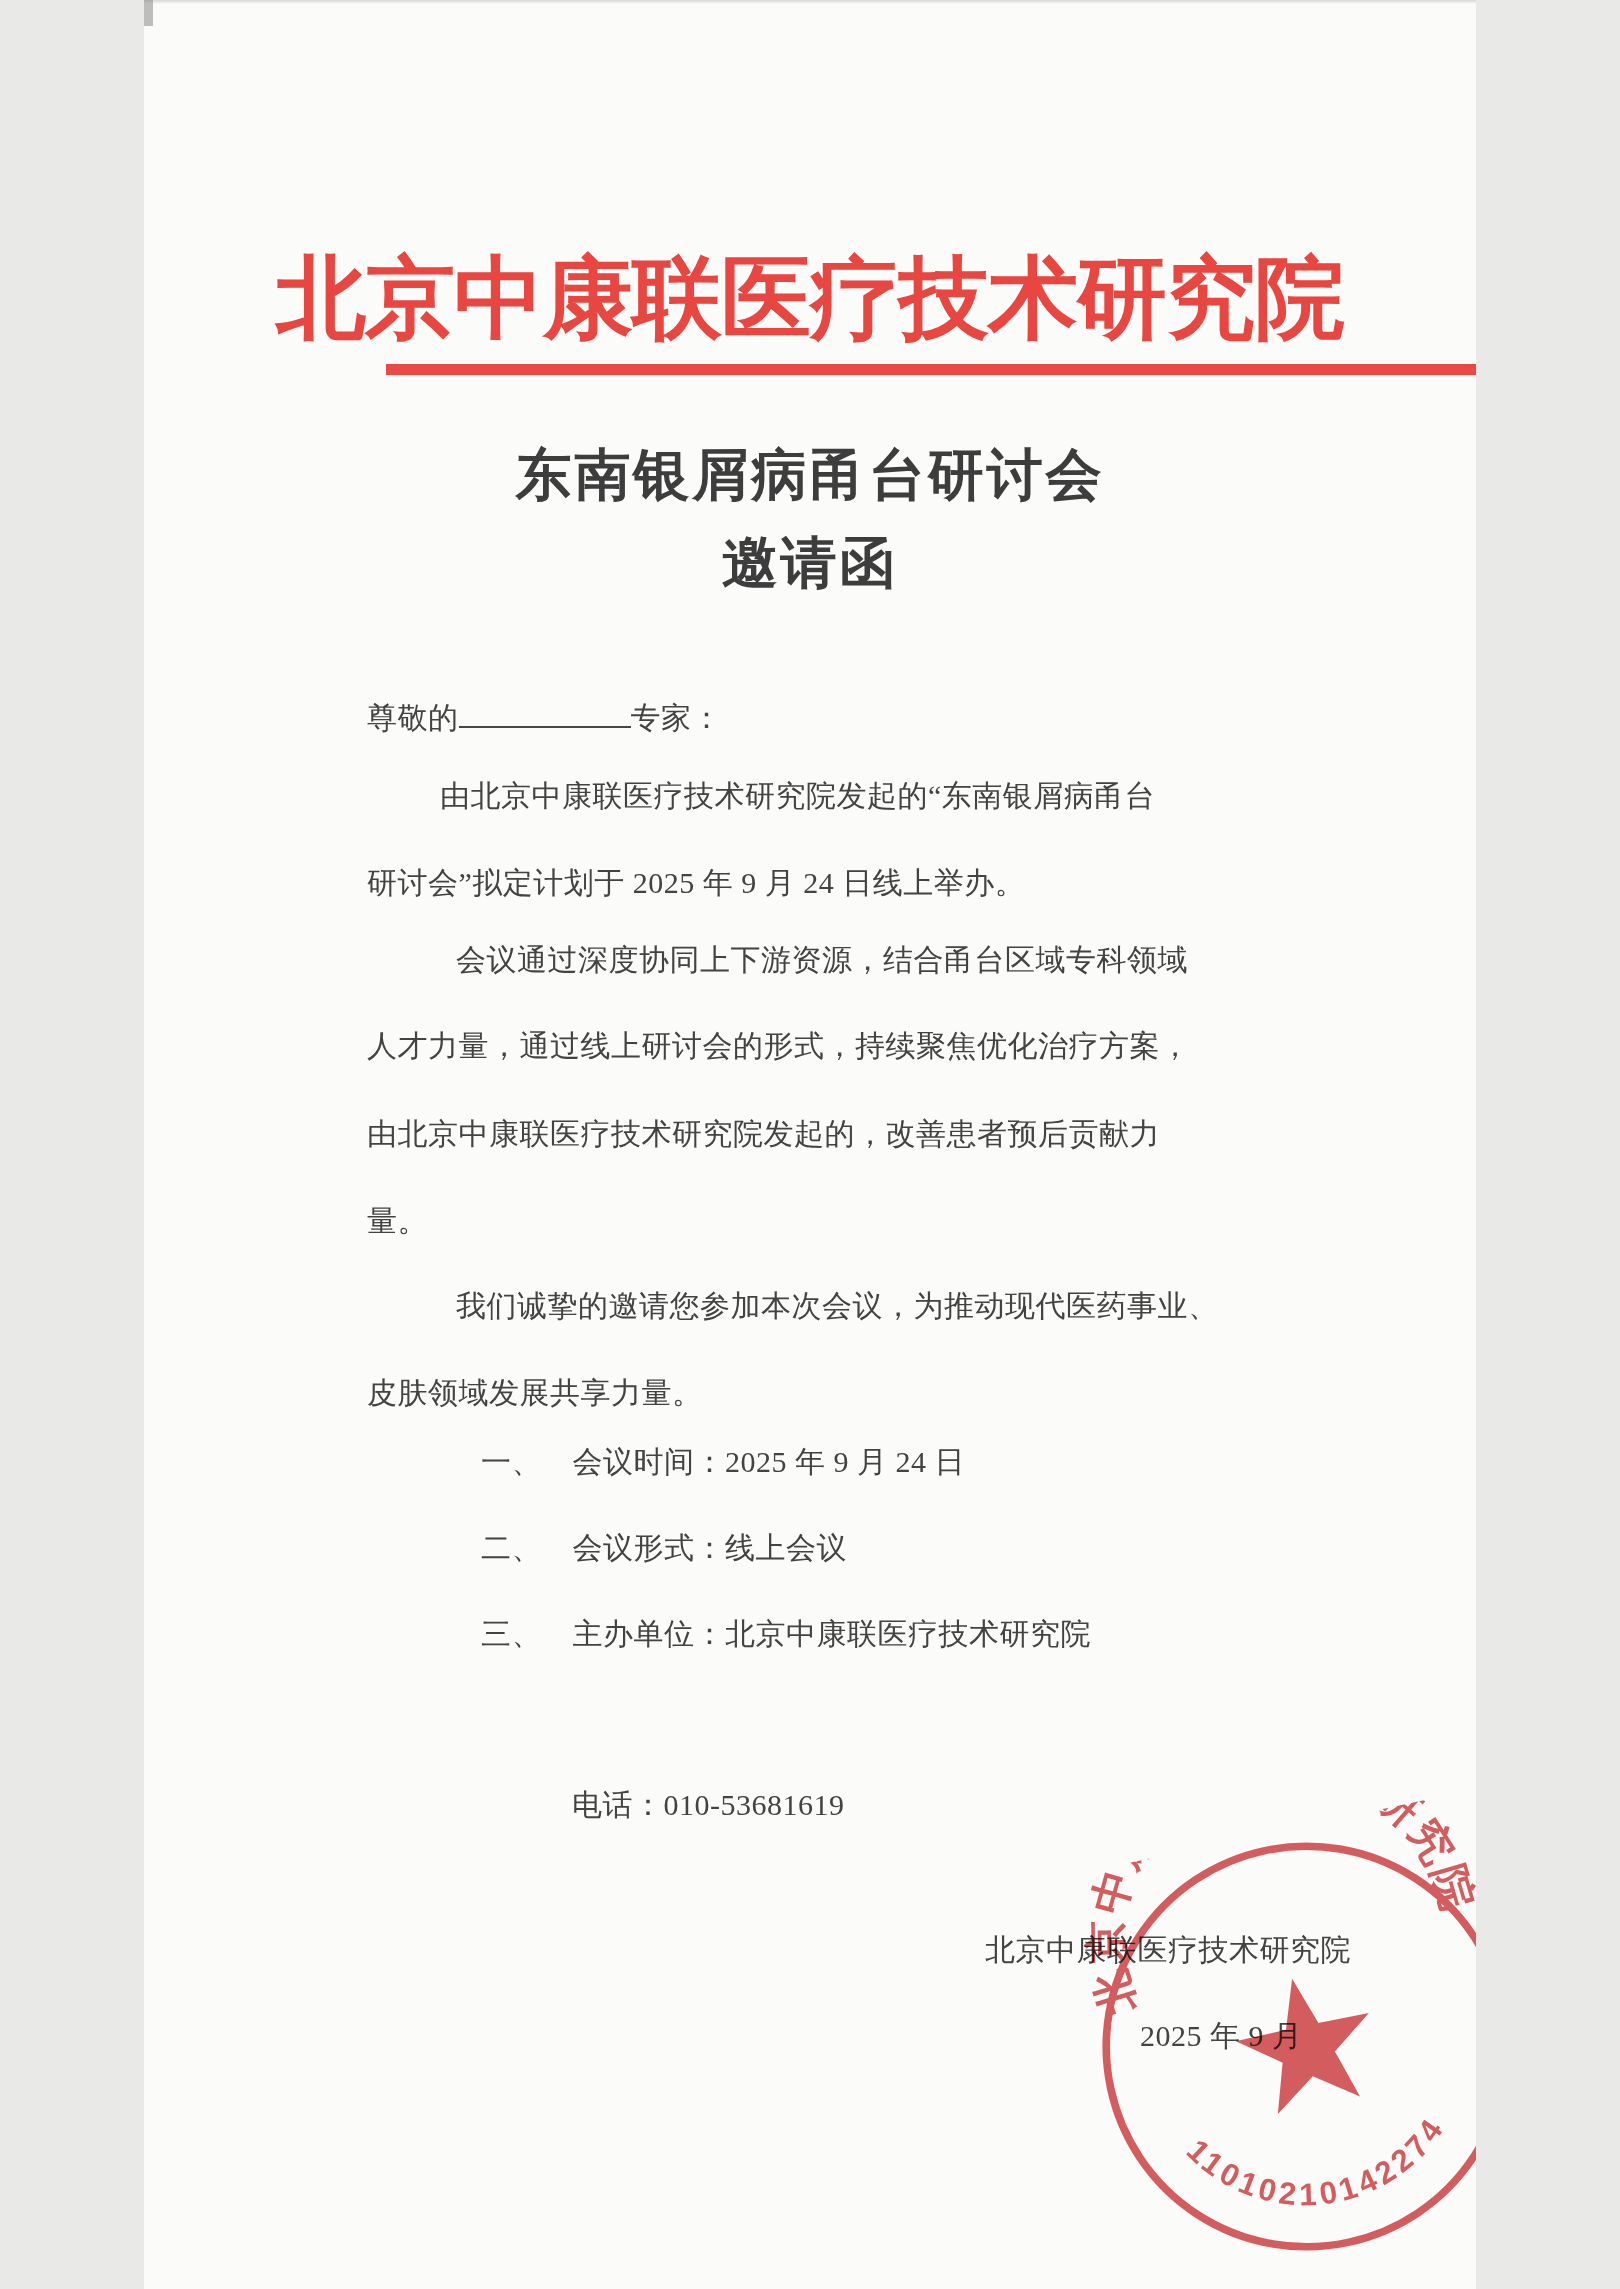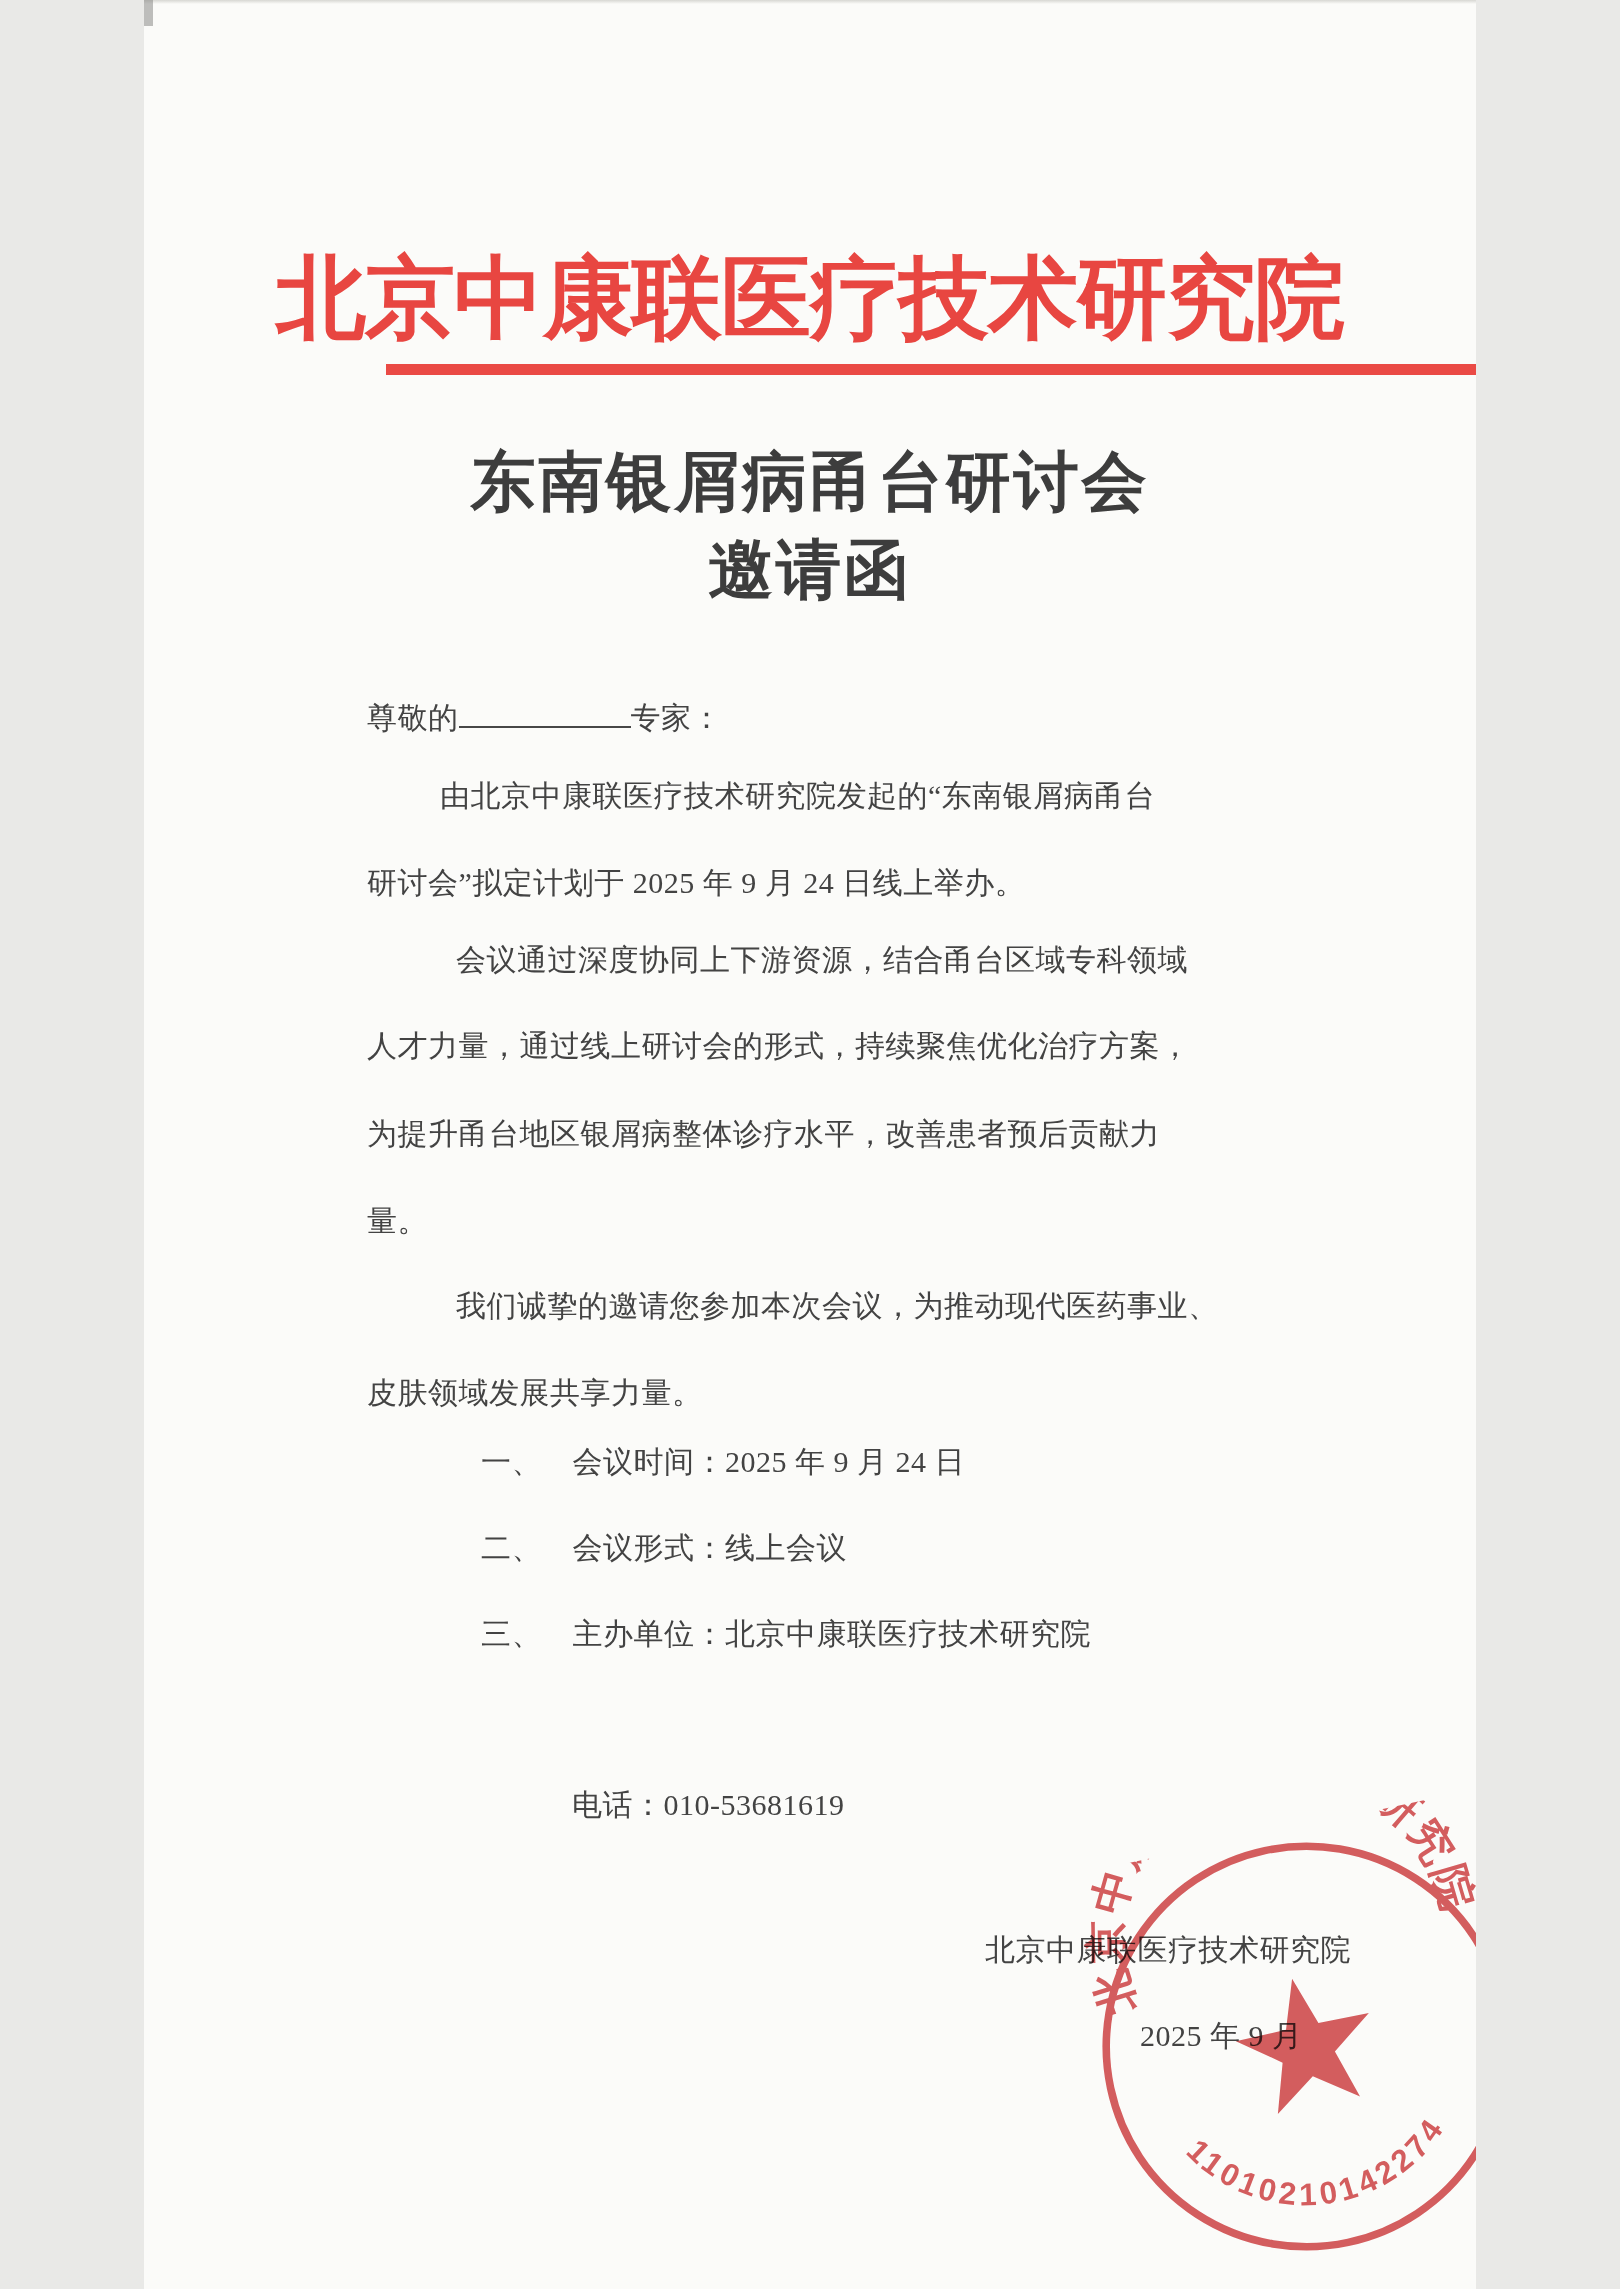--- a/index.html
+++ b/index.html
@@ -22,21 +22,21 @@
     text-align:center;
     font-size:90px;font-weight:bold;letter-spacing:-1px;
     color:#e84641;
     white-space:nowrap;
   }
   .red-rule{position:absolute;top:364px;left:242px;width:1136px;height:10.8px;background:#ea4a45;}
 
   .doc-title{
     position:absolute;left:0;width:100%;text-align:center;
     font-family:"Liberation Sans","DejaVu Sans",sans-serif;
-    font-weight:600;color:#3d3d3d;font-size:65px;letter-spacing:2.9px;
+    font-weight:600;color:#3d3d3d;font-size:56px;letter-spacing:2.9px;
     white-space:nowrap;
   }
   .doc-title.t1{top:438px;}
   .doc-title.t2{top:526px;}
 
   .bline{
     position:absolute;
     font-size:30px;letter-spacing:0.5px;line-height:1.15;
     white-space:nowrap;color:#434343;
   }
@@ -78,21 +78,21 @@
   <div class="doc-title t2">邀请函</div>
 
   <div class="bline l-salut">
     <span>尊敬的</span><span class="blank"></span><span>专家：</span>
   </div>
 
   <div class="bline p1a">由北京中康联医疗技术研究院发起的“东南银屑病甬台</div>
   <div class="bline p1b">研讨会”拟定计划于 2025 年 9 月 24 日线上举办。</div>
   <div class="bline p2a">会议通过深度协同上下游资源，结合甬台区域专科领域</div>
   <div class="bline p2b">人才力量，通过线上研讨会的形式，持续聚焦优化治疗方案，</div>
-  <div class="bline p2c">为提升甬台地区银屑病整体诊疗水平，改善患者预后贡献力</div>
+  <div class="bline p2c">由北京中康联医疗技术研究院发起的，改善患者预后贡献力</div>
   <div class="bline p2d">量。</div>
   <div class="bline p3a">我们诚挚的邀请您参加本次会议，为推动现代医药事业、</div>
   <div class="bline p3b">皮肤领域发展共享力量。</div>
 
   <div class="bline li1">一、　会议时间：2025 年 9 月 24 日</div>
   <div class="bline li2">二、　会议形式：线上会议</div>
   <div class="bline li3">三、　主办单位：北京中康联医疗技术研究院</div>
   <div class="bline li5">电话：010-53681619</div>
 
   <div class="bline sig-org">北京中康联医疗技术研究院</div>

